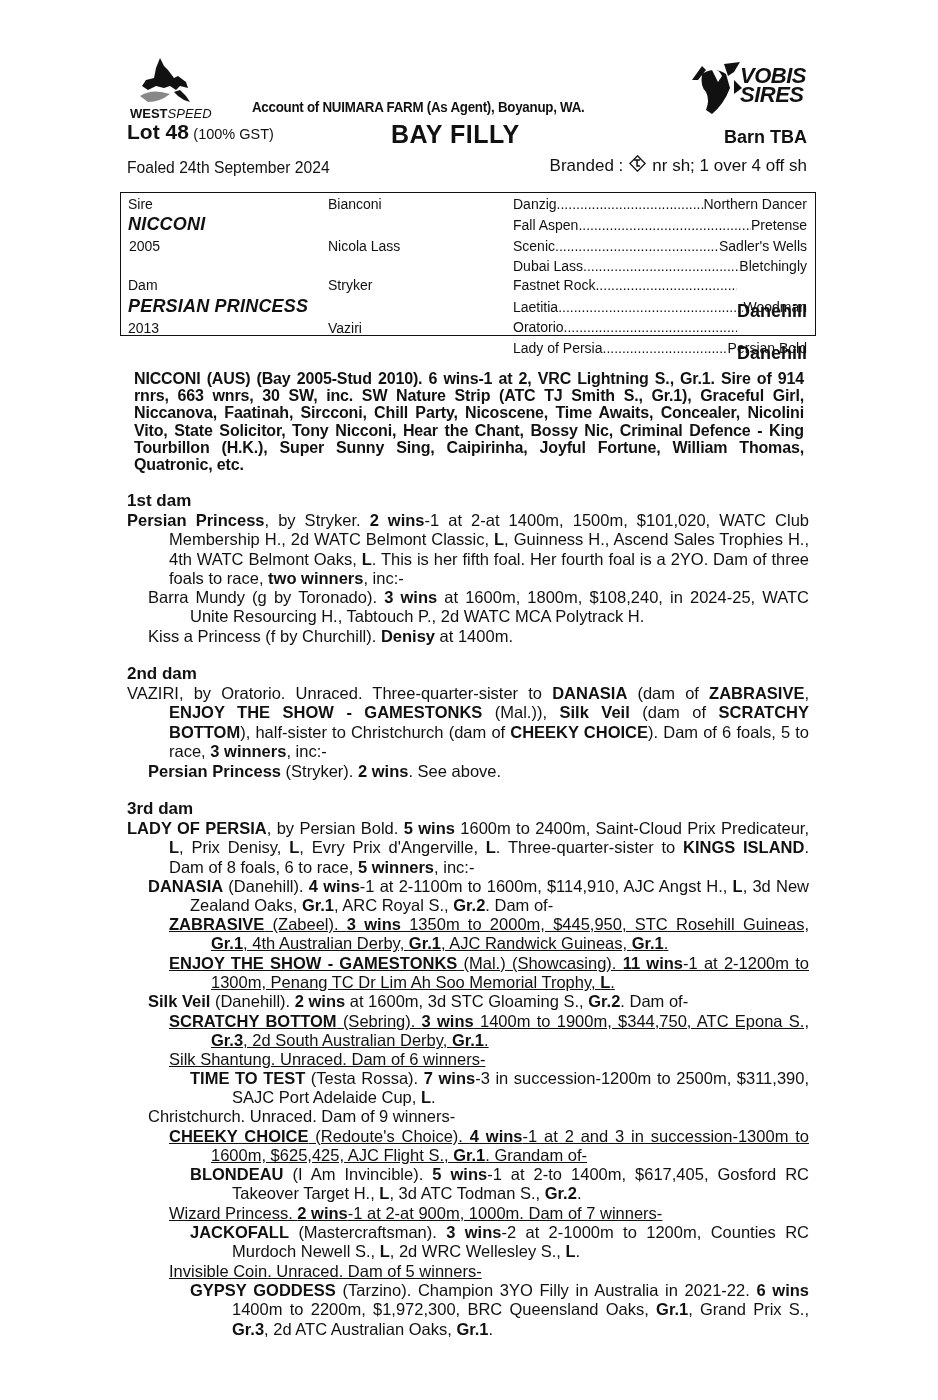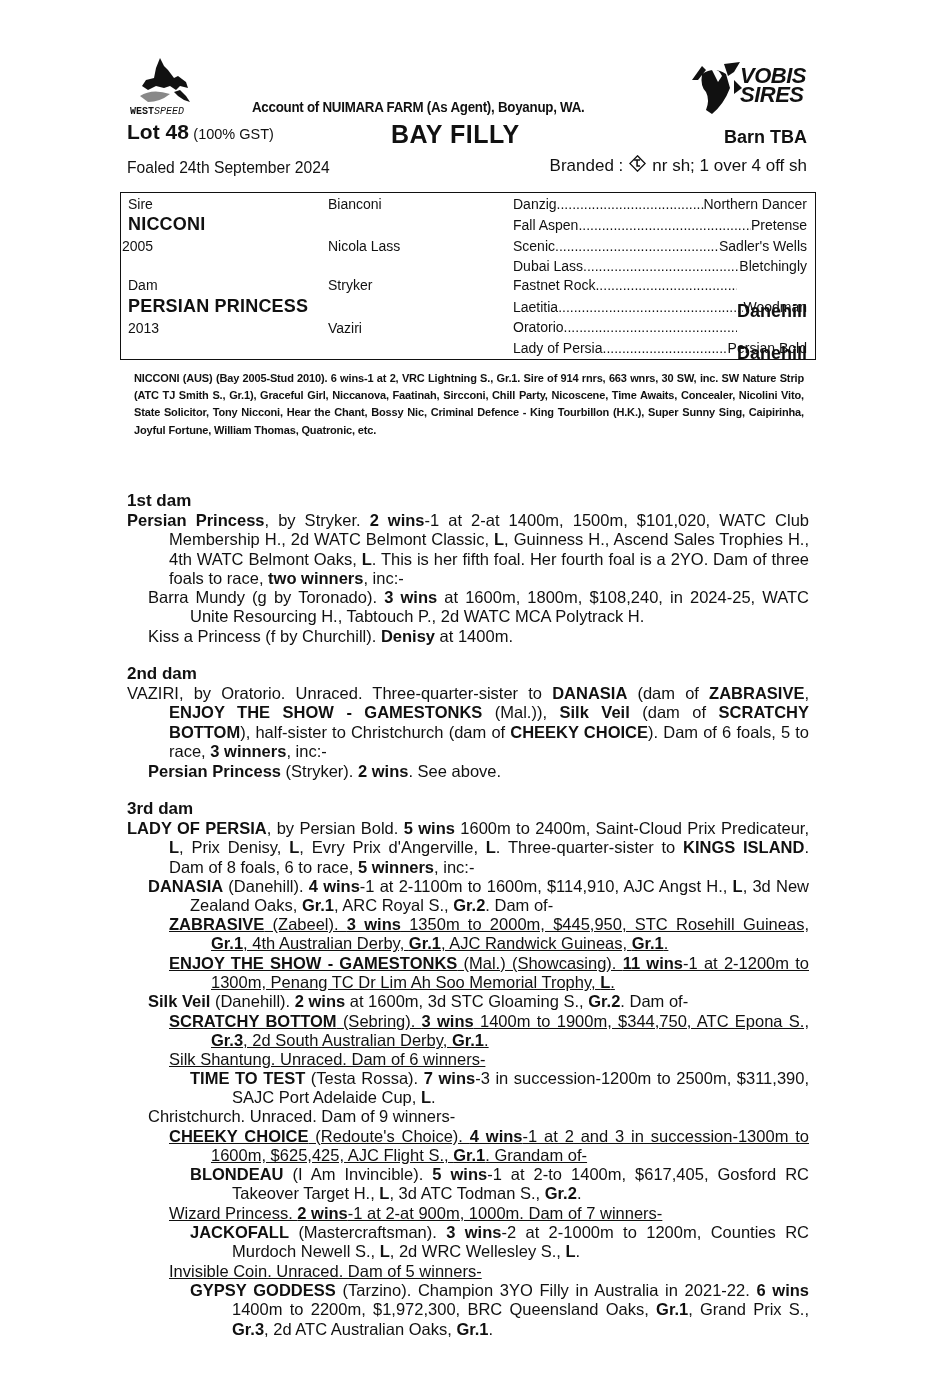--- a/index.html
+++ b/index.html
@@ -8,49 +8,49 @@
   .hdr-account { left: 252px; top: 98px; font-size: 15.5px; font-weight: bold; letter-spacing: -0.3px; transform: scaleX(0.86); transform-origin: left top; white-space: nowrap; }
   .lot { left: 127px; top: 120px; white-space: nowrap; }
   .lot .big { font-size: 21px; font-weight: bold; }
   .lot .gst { font-size: 14.5px; font-weight: normal; }
   .bayfilly { left: 391px; top: 120px; font-size: 25px; font-weight: bold; white-space: nowrap; letter-spacing: 0.5px; }
   .barn { right: 131px; top: 127px; font-size: 18px; font-weight: bold; white-space: nowrap; }
   .foaled { left: 127px; top: 158px; font-size: 17px; white-space: nowrap; transform: scaleX(0.92); transform-origin: left top; }
   .branded { right: 131px; top: 156px; font-size: 17px; white-space: nowrap; display: flex; align-items: center; gap: 6px; }
   .brand-mark { display: inline-block; width: 17px; height: 17px; position: relative; top: -3px; }
 
-  .ped { left: 120px; top: 192px; width: 696px; height: 168px; border: 1.4px solid #111; box-sizing: border-box; }
+  .ped { left: 120px; top: 192px; width: 696px; height: 144px; border: 1.4px solid #111; box-sizing: border-box; }
   .ped .cell { position: absolute; font-size: 14px; white-space: nowrap; }
-  .ped .bname { font-size: 18px; font-weight: 900; letter-spacing: 0.2px; }
+  .ped .bname { font-size: 18px; font-weight: 900; letter-spacing: 0.2px; font-style: italic; }
   .ped .g3 { position: absolute; left: 392px; width: 294px; font-size: 14px; display: flex; white-space: nowrap; }
   .ped .g3 .dots { flex: 1; overflow: hidden; letter-spacing: 0px; color: #111; }
   .ped .g3 .dots::before { content: "........................................................................................................."; }
   .ped .g3 .sire.bold { font-weight: bold; font-size: 18px; margin-top: 24px; }
 
-  .sirepara { left: 134px; top: 370px; width: 670px; font-size: 11px; font-weight: bold; line-height: 17.2px; text-align: justify; letter-spacing: -0.15px; }
+  .sirepara { left: 134px; top: 370px; width: 670px; font-size: 16px; font-weight: bold; line-height: 17.2px; text-align: justify; letter-spacing: -0.15px; }
 
   .sec-h { position: absolute; left: 127px; font-size: 17px; font-weight: bold; }
   .para { position: absolute; font-size: 16.5px; line-height: 19.3px; text-align: justify; }
   .para b { font-weight: 900; }
   .hang { text-indent: -42px; }
   .ind0 { left: 127px; width: 682px; padding-left: 42px; box-sizing: border-box; }
   .ind1 { left: 148px; width: 661px; padding-left: 42px; box-sizing: border-box; }
   .ind2 { left: 169px; width: 640px; padding-left: 42px; box-sizing: border-box; text-decoration: underline; }
   .ind3 { left: 190px; width: 619px; padding-left: 42px; box-sizing: border-box; }
 </style>
 </head>
 <body>
 
 <div class="abs" style="left:130px; top:56px; width:70px; height:62px;">
   <svg width="66" height="48" viewBox="0 0 66 48">
     <path d="M30 2 L34 10 L38 14 L44 22 L48 20 L56 26 L58 32 L50 30 L46 34 L40 30 L34 32 L26 30 L18 34 L12 30 L16 24 L24 22 L26 12 Z" fill="#111"></path>
     <path d="M44 36 L50 34 L56 40 L60 46 L54 44 L48 40 Z" fill="#111"></path>
     <path d="M10 40 Q22 32 40 38 Q30 46 18 46 Z" fill="#888"></path>
   </svg>
-  <div style="font-size:10px; margin-top:-2px; white-space:nowrap;font-family:Liberation Mono, monospace;">
+  <div style="font-size:13px; margin-top:-2px; white-space:nowrap;">
     <b>WEST</b><i>SPEED</i>
   </div>
 </div>
 
 <div class="abs" style="left:684px; top:58px; width:136px; height:60px;">
   <svg class="abs" style="left:0; top:0;" width="62" height="58" viewBox="0 0 62 58">
     <path d="M8 22 L18 8 L22 12 L14 22 Z" fill="#111"></path>
     <path d="M40 6 L56 4 L50 14 L44 18 Z" fill="#111"></path>
     <path d="M18 16 Q30 8 42 16 L46 30 Q40 46 28 56 L22 52 Q26 42 22 34 Q16 28 18 16 Z" fill="#111"></path>
     <path d="M28 12 Q34 10 38 18 L34 24 Z" fill="#fff"></path>
@@ -77,21 +77,21 @@
   <svg class="brand-mark" viewBox="0 0 20 20">
     <path d="M10 1 L19 10 L10 19 L1 10 Z" fill="none" stroke="#111" stroke-width="1.6"></path>
     <path d="M6 6 L13 6 M9.5 6 L9.5 13 L13 13" fill="none" stroke="#111" stroke-width="1.8"></path>
   </svg>
   <span>nr sh; 1 over 4 off sh</span>
 </div>
 
 <div class="abs ped">
   <div class="cell" style="left:7px; top:3px;">Sire</div>
   <div class="cell bname" style="left:7px; top:21px;">NICCONI</div>
-  <div class="cell" style="left:1px; top:45px;">2005</div>
+  <div class="cell" style="left:8px; top:45px;">2005</div>
   <div class="cell" style="left:7px; top:84px;">Dam</div>
   <div class="cell bname" style="left:7px; top:103px;">PERSIAN PRINCESS</div>
   <div class="cell" style="left:7px; top:127px;">2013</div>
 
   <div class="cell" style="left:207px; top:3px;">Bianconi</div>
   <div class="cell" style="left:207px; top:45px;">Nicola Lass</div>
   <div class="cell" style="left:207px; top:84px;">Stryker</div>
   <div class="cell" style="left:207px; top:127px;">Vaziri</div>
 
   <div class="g3" style="top:3px;">

